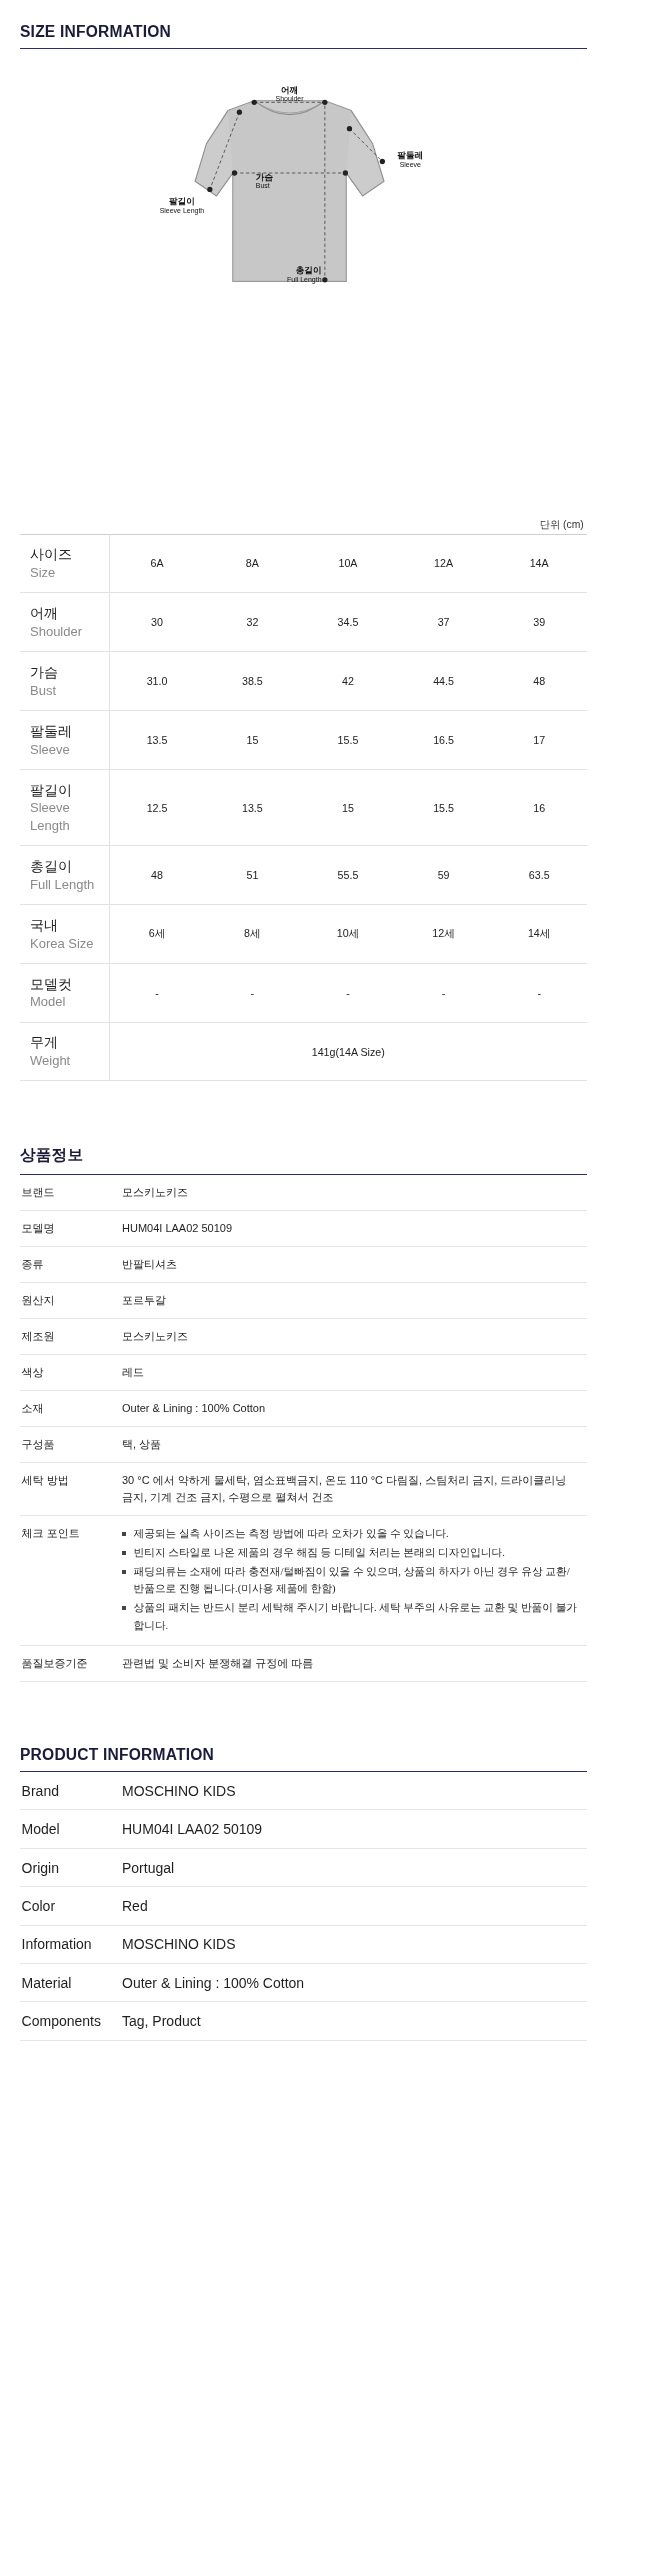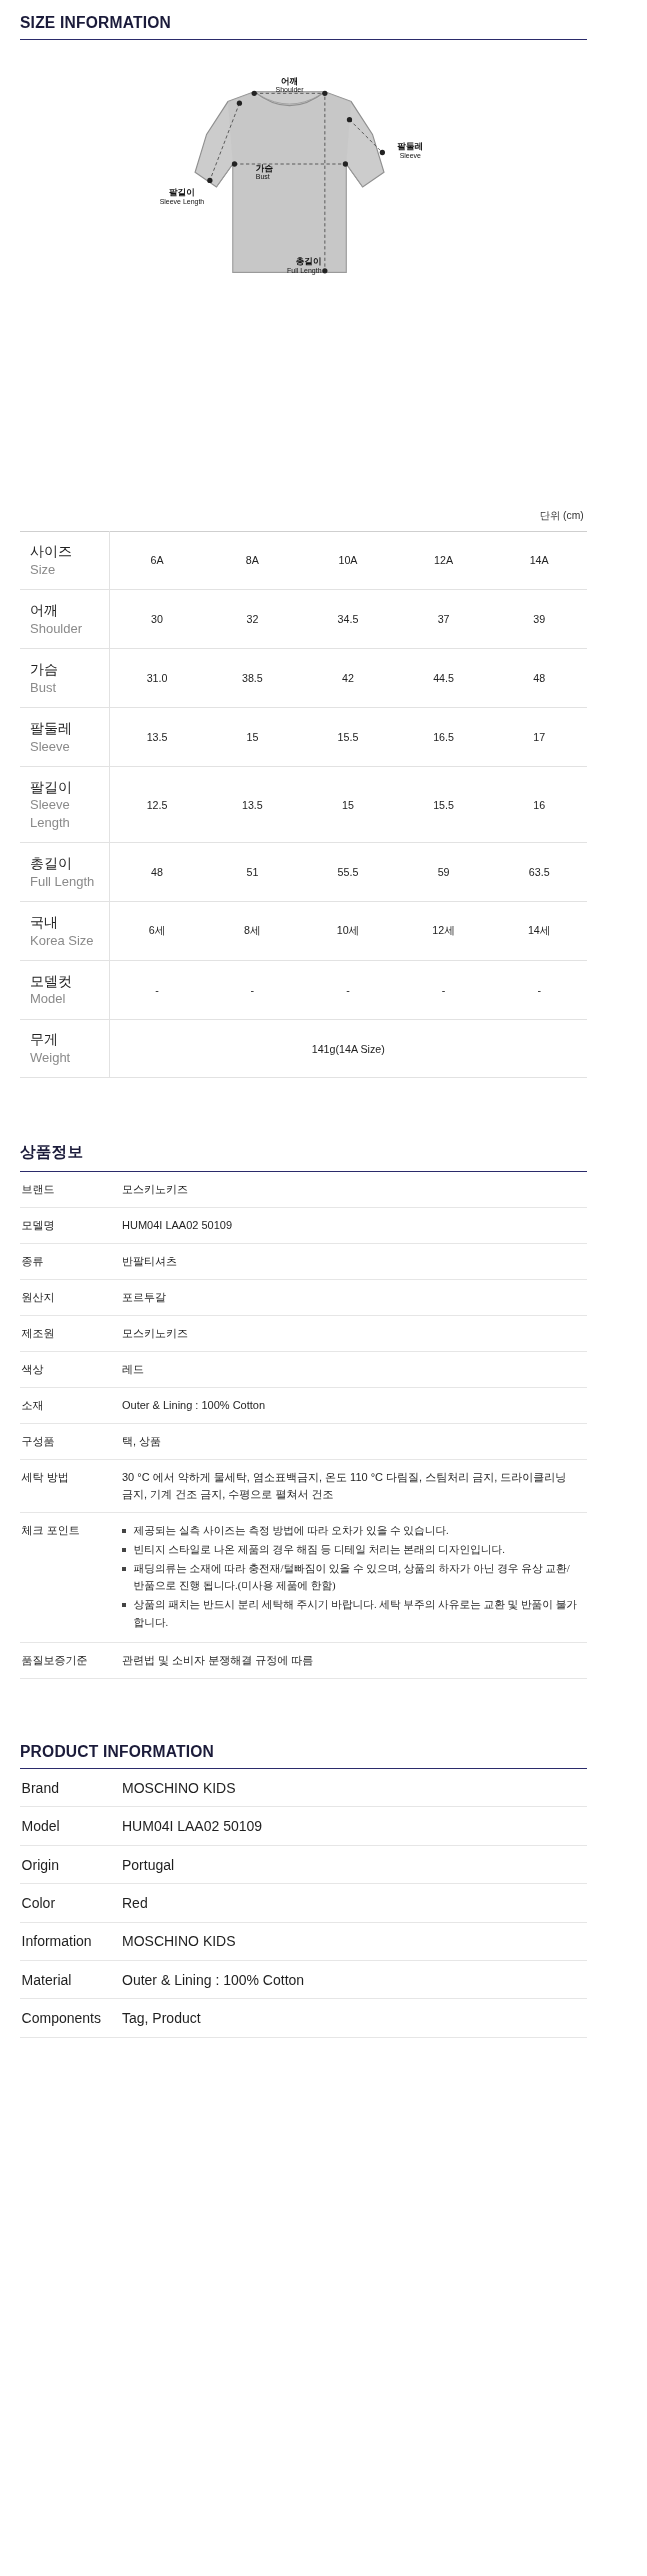--- a/index.html
+++ b/index.html
@@ -9,21 +9,21 @@
     background: #ffffff;
   }
   body {
     width: 648px;
     font-family: "Liberation Sans", sans-serif;
     color: #222222;
     -webkit-font-smoothing: antialiased;
   }
   .page {
     width: 607px;
-    padding: 14px 20px 33px 20px;
+    padding: 23px 20px 33px 20px;
   }
 
   
   .section-title {
     font-size: 15.6px;
     font-weight: bold;
     color: #1b1b3a;
     letter-spacing: 0.2px;
     padding-bottom: 7.4px;
     margin: 0;
@@ -41,21 +41,21 @@
     height: 460px;
     margin-top: 8.2px;
   }
   .diagram-wrap svg { display: block; margin: 0 auto; }
 
   .unit-note {
     text-align: right;
     font-size: 10.3px;
     color: #333;
     padding-right: 3.3px;
-    margin-bottom: 8px;
+    margin-bottom: 2px;
   }
 
   
   table {
     width: 100%;
     border-collapse: collapse;
     table-layout: fixed;
   }
   .size-table td, .size-table th {
     border-top: 0.8px solid #e2e2e2;

